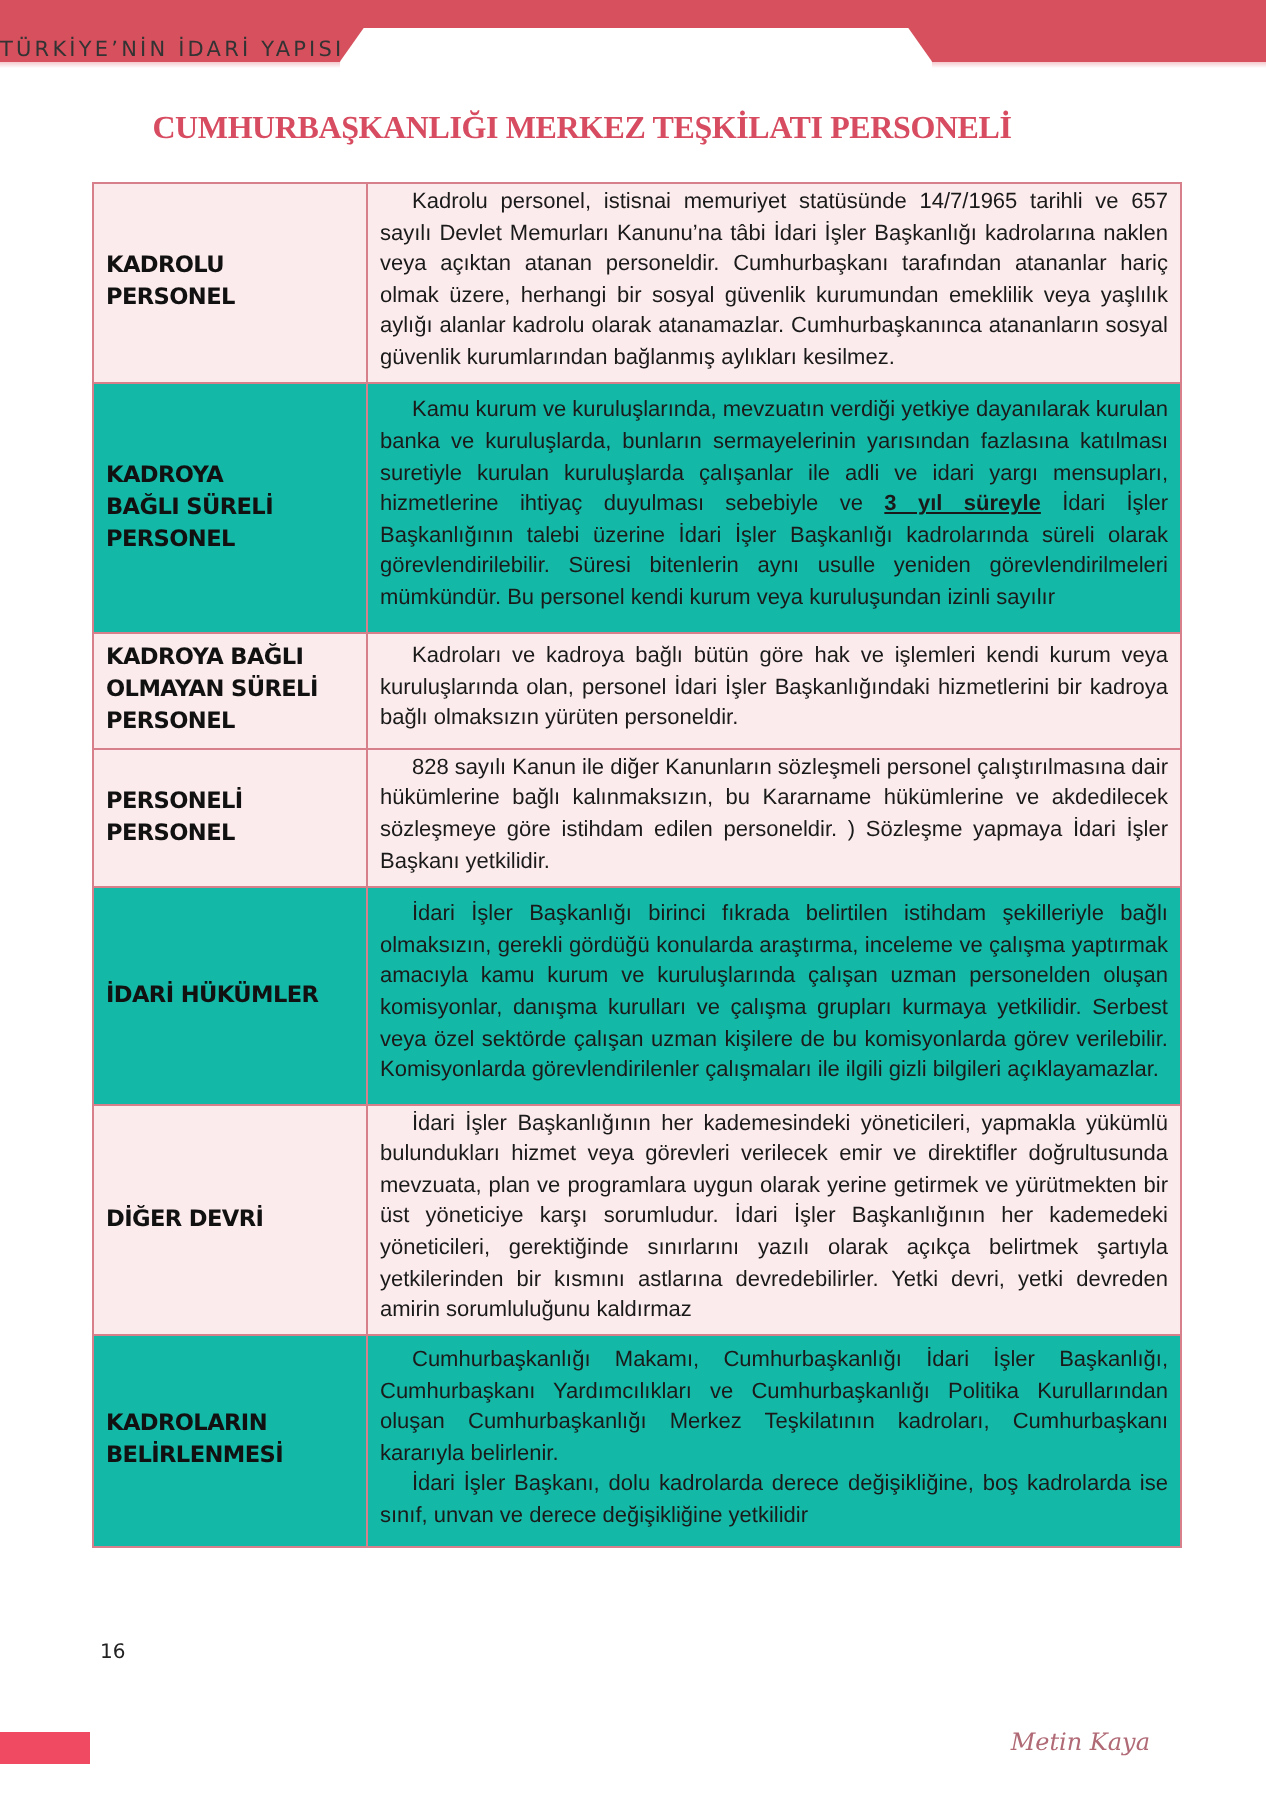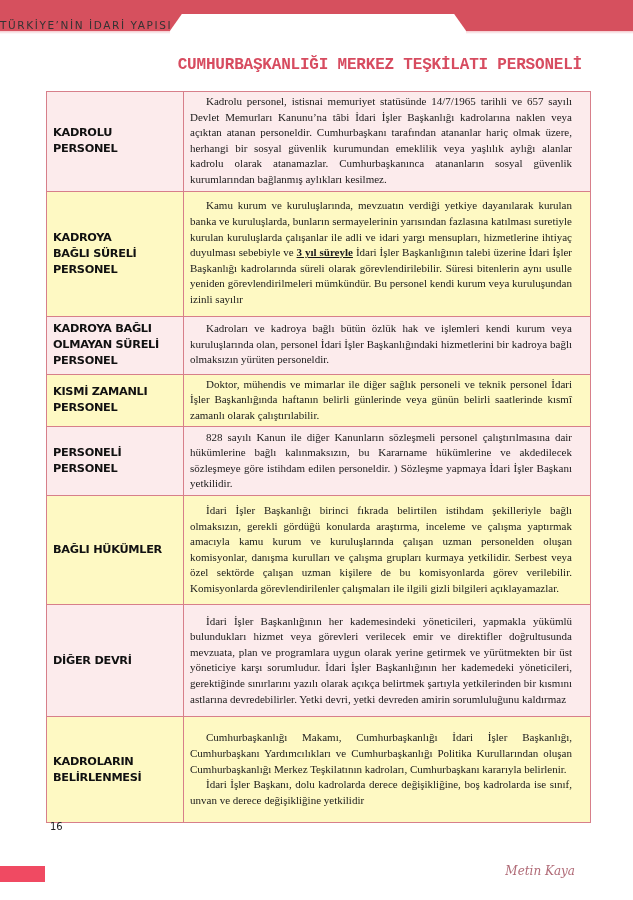--- a/index.html
+++ b/index.html
@@ -2,27 +2,27 @@
 <html><head>
 <meta charset="utf-8">
 <style>
   html, body { margin: 0; padding: 0; }
   body { width: 633px; height: 900px; background: #ffffff; position: relative; overflow: hidden; font-family: "DejaVu Sans", "Liberation Sans", sans-serif; }
   .top-band { position: absolute; left: 0; top: 0; width: 633px; height: 31px; background: #d6505e; }
   .top-tab { position: absolute; left: 170px; top: 14px; width: 296px; height: 24px; background: #ffffff;
     clip-path: polygon(4% 0, 96% 0, 100% 70%, 100% 100%, 0 100%, 0 70%); }
   .top-shadow { position: absolute; left: 0; top: 31px; width: 633px; height: 3px; background: linear-gradient(#f3c9cd, #ffffff); }
   .running-head { position: absolute; left: 0; width: 633px; top: 19px; text-align: left; font-size: 10.5px; letter-spacing: 1.6px; color: #333333; }
-  .page-title { position: absolute; left: 0; width: 582px; top: 56px; text-align: right; font-family: Liberation Mono, monospace; font-weight: bold; font-size: 16px; color: #d74c60; letter-spacing: -0.2px; }
+  .page-title { position: absolute; left: 0; width: 582px; top: 56px; text-align: center; font-family: Liberation Serif, serif; font-weight: bold; font-size: 16px; color: #d74c60; letter-spacing: -0.2px; }
   table.grid { position: absolute; left: 46px; top: 91px; width: 545px; border-collapse: collapse; border: 1.5px solid #d25567; }
   table.grid td { border: 1px solid #d77f8a; vertical-align: middle; }
   td.label { width: 124px; padding: 0 6px; font-family: "DejaVu Sans", sans-serif; font-weight: bold; font-size: 11.3px; line-height: 16px; color: #111111; letter-spacing: -0.3px; margin-top: 48px; }
-  td.text { padding: 2px 18px 3px 6px; font-family: Liberation Serif, serif; font-size: 11px; line-height: 15.6px; color: #1a1a1a; text-align: justify; }
+  td.text { padding: 2px 6px 3px 6px; font-family: Liberation Sans, sans-serif; font-size: 11px; line-height: 15.6px; color: #1a1a1a; text-align: justify; }
   td.text p { margin: 0; text-indent: 16px; }
-  tr.dark td { background: #fef9c3; }
+  tr.dark td { background: #14b8a6; }
   tr.light td { background: #fcebec; }
   .u { font-weight: bold; text-decoration: underline; }
   .footer-bar { position: absolute; left: 0; top: 866px; width: 45px; height: 16px; background: #f04a62; }
   .page-num { position: absolute; left: 50px; top: 821px; font-size: 10px; color: #222222; }
   .author { position: absolute; right: 58px; top: 864px; font-family: "DejaVu Serif", serif; font-style: italic; font-size: 12px; color: #b06a76; text-align: right; }
 </style>
 </head>
 <body>
 
 <div class="top-band"></div>
@@ -42,37 +42,31 @@
     </tr>
     <tr class="dark" style="height:125px">
       <td class="label"><span>KADROYA<br>BAĞLI SÜRELİ<br>PERSONEL</span></td>
       <td class="text">
         <p><span>Kamu kurum ve kuruluşlarında, mevzuatın verdiği yetkiye dayanılarak kurulan banka ve kuruluşlarda, bunların sermayelerinin yarısından fazlasına katılması suretiyle kurulan kuruluşlarda çalışanlar ile adli ve idari yargı mensupları, hizmetlerine ihtiyaç duyulması sebebiyle ve </span><span class="u">3 yıl süreyle</span><span> İdari İşler Başkanlığının talebi üzerine İdari İşler Başkanlığı kadrolarında süreli olarak görevlendirilebilir. Süresi bitenlerin aynı usulle yeniden görevlendirilmeleri mümkündür. Bu personel kendi kurum veya kuruluşundan izinli sayılır</span></p>
       </td>
     </tr>
     <tr class="light" style="height:58px">
       <td class="label">KADROYA BAĞLI OLMAYAN SÜRELİ PERSONEL</td>
       <td class="text">
-        <p>Kadroları ve kadroya bağlı bütün özlük hak ve işlemleri kendi kurum veya kuruluşlarında olan, personel İdari İşler Başkanlığındaki hizmetlerini bir kadroya bağlı olmaksızın yürüten personeldir.</p>
-      </td>
-    </tr>
-    <tr class="dark" style="height:47px">
-      <td class="label">KISMİ ZAMANLI PERSONEL</td>
-      <td class="text">
-        <p>Doktor, mühendis ve mimarlar ile diğer sağlık personeli ve teknik personel İdari İşler Başkanlığında haftanın belirli günlerinde veya günün belirli saatlerinde kısmî zamanlı olarak çalıştırılabilir.</p>
+        <p>Kadroları ve kadroya bağlı bütün göre hak ve işlemleri kendi kurum veya kuruluşlarında olan, personel İdari İşler Başkanlığındaki hizmetlerini bir kadroya bağlı olmaksızın yürüten personeldir.</p>
       </td>
     </tr>
     <tr class="light" style="height:69px">
       <td class="label">PERSONELİ PERSONEL</td>
       <td class="text">
         <p>828 sayılı Kanun ile diğer Kanunların sözleşmeli personel çalıştırılmasına dair hükümlerine bağlı kalınmaksızın, bu Kararname hükümlerine ve akdedilecek sözleşmeye göre istihdam edilen personeldir. ) Sözleşme yapmaya İdari İşler Başkanı yetkilidir.</p>
       </td>
     </tr>
     <tr class="dark" style="height:109px">
-      <td class="label">BAĞLI HÜKÜMLER</td>
+      <td class="label">İDARİ HÜKÜMLER</td>
       <td class="text">
         <p>İdari İşler Başkanlığı birinci fıkrada belirtilen istihdam şekilleriyle bağlı olmaksızın, gerekli gördüğü konularda araştırma, inceleme ve çalışma yaptırmak amacıyla kamu kurum ve kuruluşlarında çalışan uzman personelden oluşan komisyonlar, danışma kurulları ve çalışma grupları kurmaya yetkilidir. Serbest veya özel sektörde çalışan uzman kişilere de bu komisyonlarda görev verilebilir. Komisyonlarda görevlendirilenler çalışmaları ile ilgili gizli bilgileri açıklayamazlar.</p>
       </td>
     </tr>
     <tr class="light" style="height:112px">
       <td class="label">DİĞER DEVRİ</td>
       <td class="text">
         <p>İdari İşler Başkanlığının her kademesindeki yöneticileri, yapmakla yükümlü bulundukları hizmet veya görevleri verilecek emir ve direktifler doğrultusunda mevzuata, plan ve programlara uygun olarak yerine getirmek ve yürütmekten bir üst yöneticiye karşı sorumludur. İdari İşler Başkanlığının her kademedeki yöneticileri, gerektiğinde sınırlarını yazılı olarak açıkça belirtmek şartıyla yetkilerinden bir kısmını astlarına devredebilirler. Yetki devri, yetki devreden amirin sorumluluğunu kaldırmaz</p>
       </td>
     </tr>

